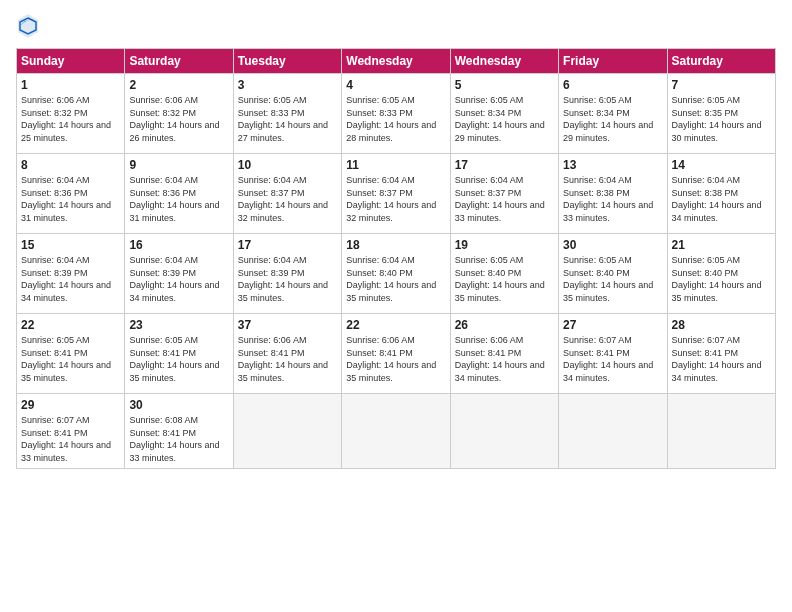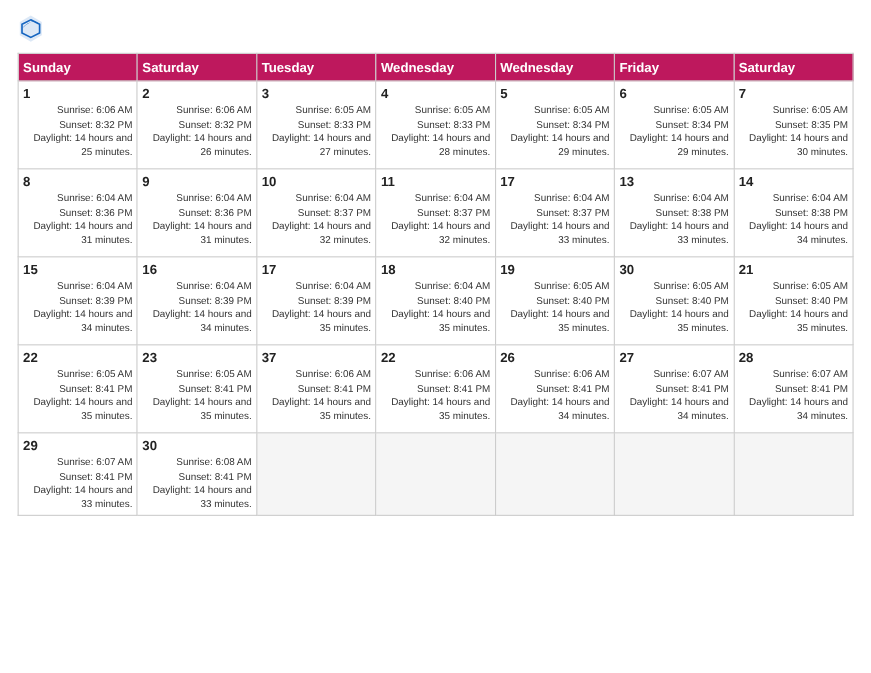--- a/index.html
+++ b/index.html
@@ -83,21 +83,20 @@
       font-size: 12px;
       font-weight: bold;
       color: #222;
       display: block;
       margin-bottom: 2px;
     }
     .day-info {
       font-size: 9px;
       line-height: 1.4;
       color: #333;
-      text-align: right;
     }
   </style>
 </head>
 <body>
 
 <div class="page">
   <div class="header">
     <div class="logo">
       <svg class="logo-icon" viewBox="0 0 24 28" xmlns="http://www.w3.org/2000/svg">
         <polygon points="12,2 22,8 22,20 12,26 2,20 2,8" fill="#1565c0" opacity="0.15"></polygon>

